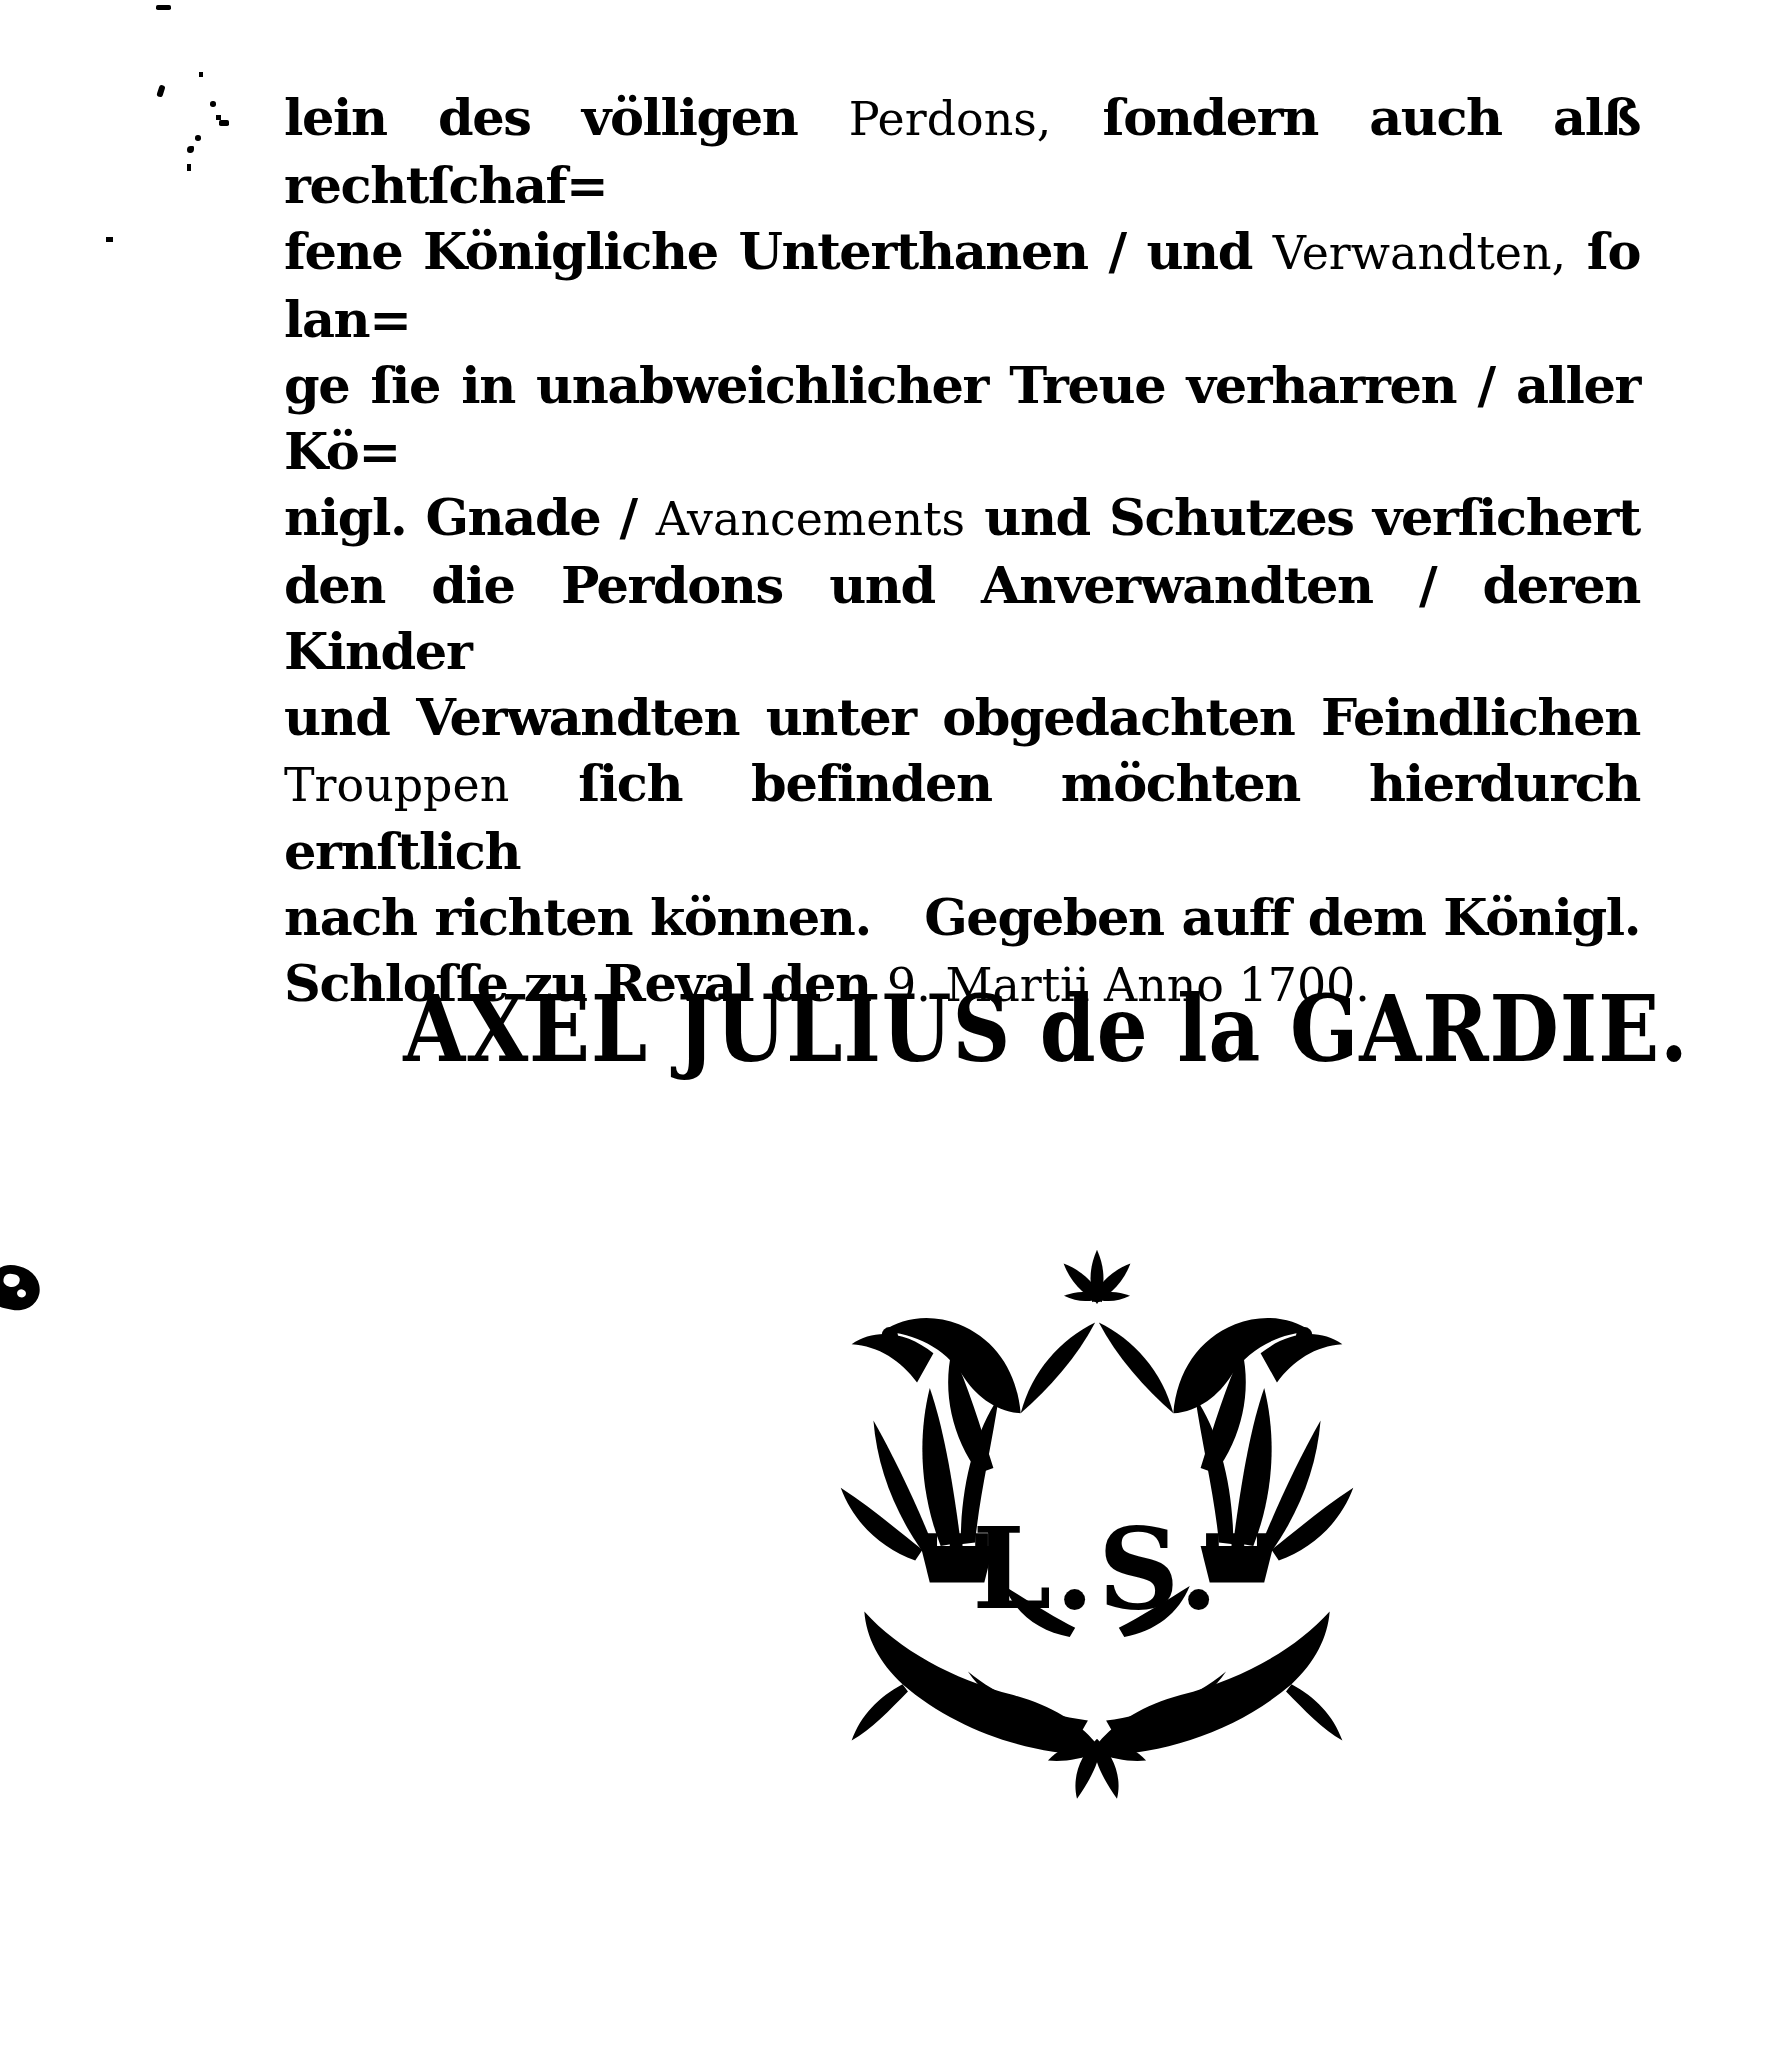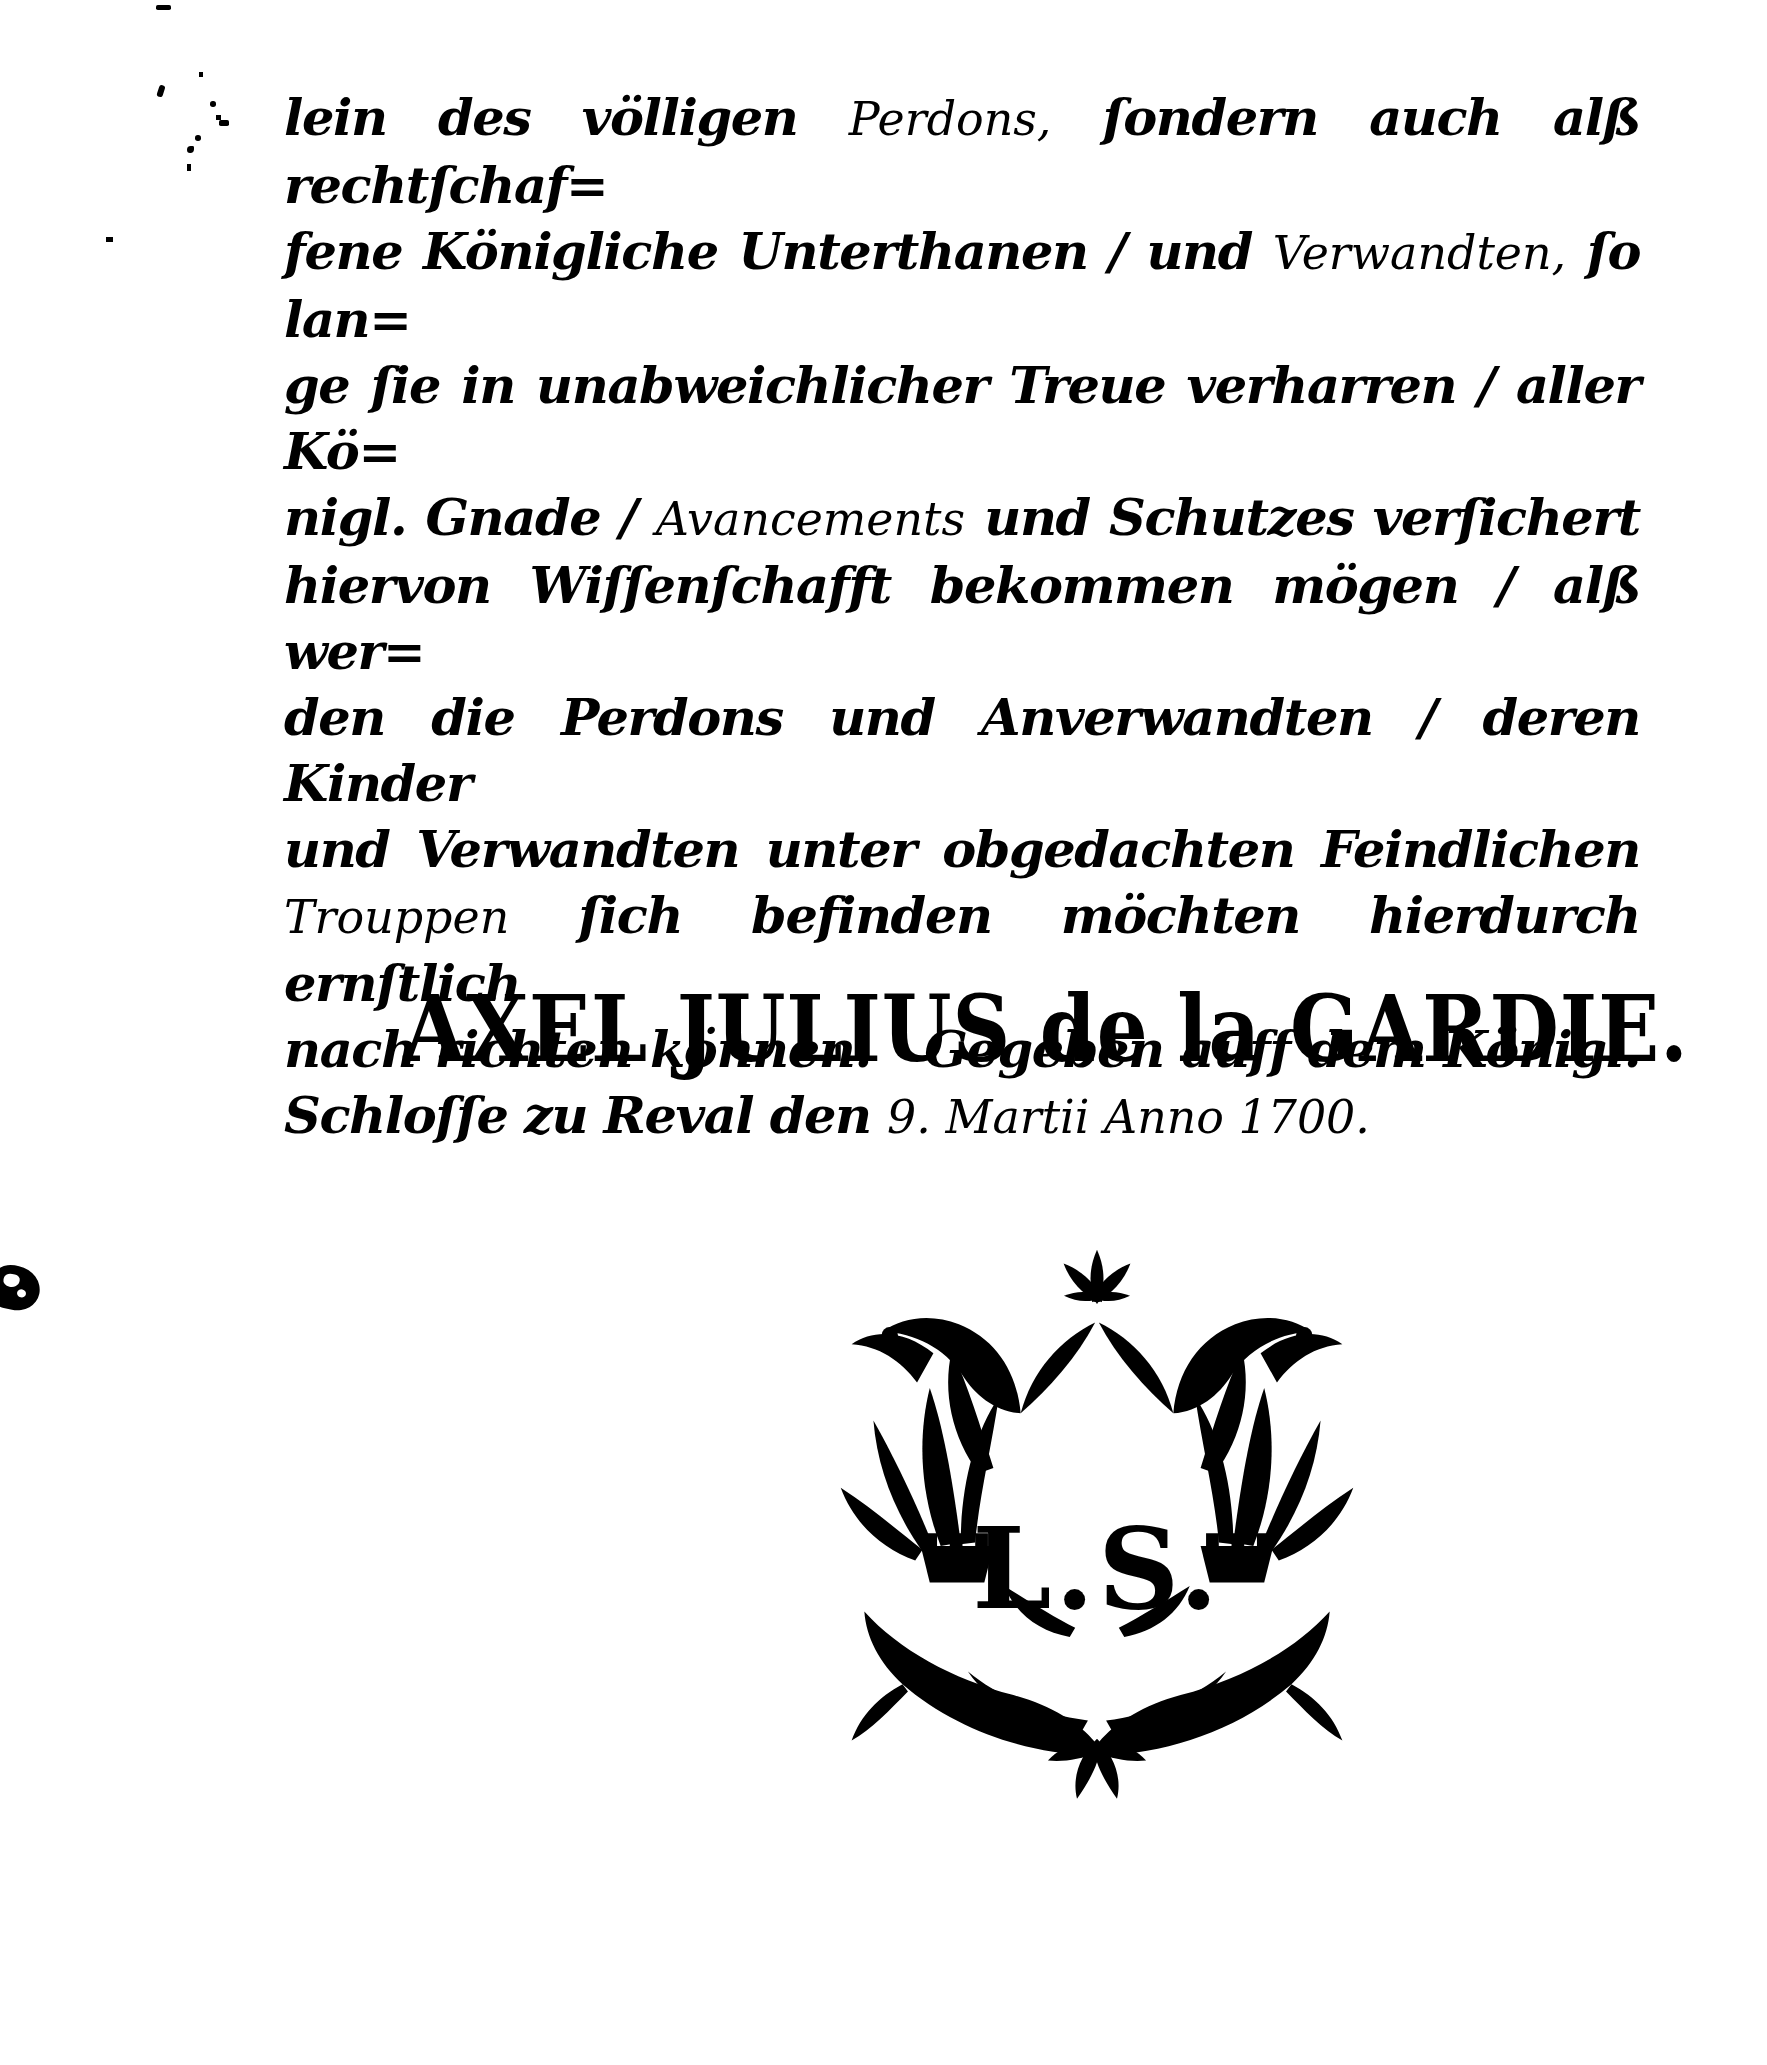--- a/index.html
+++ b/index.html
@@ -15,21 +15,20 @@
     background:#ffffff;
     color:#000000;
     overflow:hidden;
   }
   
   .text-block{
     position:absolute;
     left:284px;
     top:84px;
     width:1356px;
-    font-style:italic;
   }
   .line{
     font-family:"DejaVu Serif", serif;
     font-weight:bold;
     font-size:51px;
     line-height:66px;
     letter-spacing:-1.4px;
     color:#000;
     text-align:justify;
     text-align-last:justify;
@@ -112,21 +111,20 @@
   <div class="speck" style="left:187px;top:164px;width:3.6px;height:7.3px;"></div>
   <div class="speck" style="left:106px;top:237px;width:7.3px;height:4.5px;"></div>
 
   <div class="blob"></div>
 
   <div class="text-block">
     <div class="line"><span class="fraktur">lein des völligen </span><span class="antiqua">Perdons,</span><span class="fraktur"> ſondern auch alß rechtſchaf=</span></div>
     <div class="line"><span class="fraktur">fene Königliche Unterthanen / und </span><span class="antiqua">Verwandten,</span><span class="fraktur"> ſo lan=</span></div>
     <div class="line"><span class="fraktur">ge ſie in unabweichlicher Treue verharren / aller Kö=</span></div>
     <div class="line"><span class="fraktur">nigl. Gnade / </span><span class="antiqua">Avancements</span><span class="fraktur"> und Schutzes verſichert</span></div>
-    <div class="line"><span class="fraktur">hiervon Wiſſenſchafft bekommen mögen / alß wer=</span></div>
     <div class="line"><span class="fraktur">den die Perdons und Anverwandten / deren Kinder</span></div>
     <div class="line"><span class="fraktur">und Verwandten unter obgedachten Feindlichen</span></div>
     <div class="line"><span class="antiqua">Trouppen</span><span class="fraktur"> ſich befinden möchten hierdurch ernſtlich</span></div>
     <div class="line"><span class="fraktur">nach richten können.&nbsp;&nbsp;&nbsp;Gegeben auff dem Königl.</span></div>
     <div class="line last"><span class="fraktur">Schloſſe zu Reval den </span><span class="antiqua">9. Martii Anno 1700.</span></div>
   </div>
 
   <div class="signature">AXEL JULIUS de la GARDIE.</div>
 
   <div class="seal">

